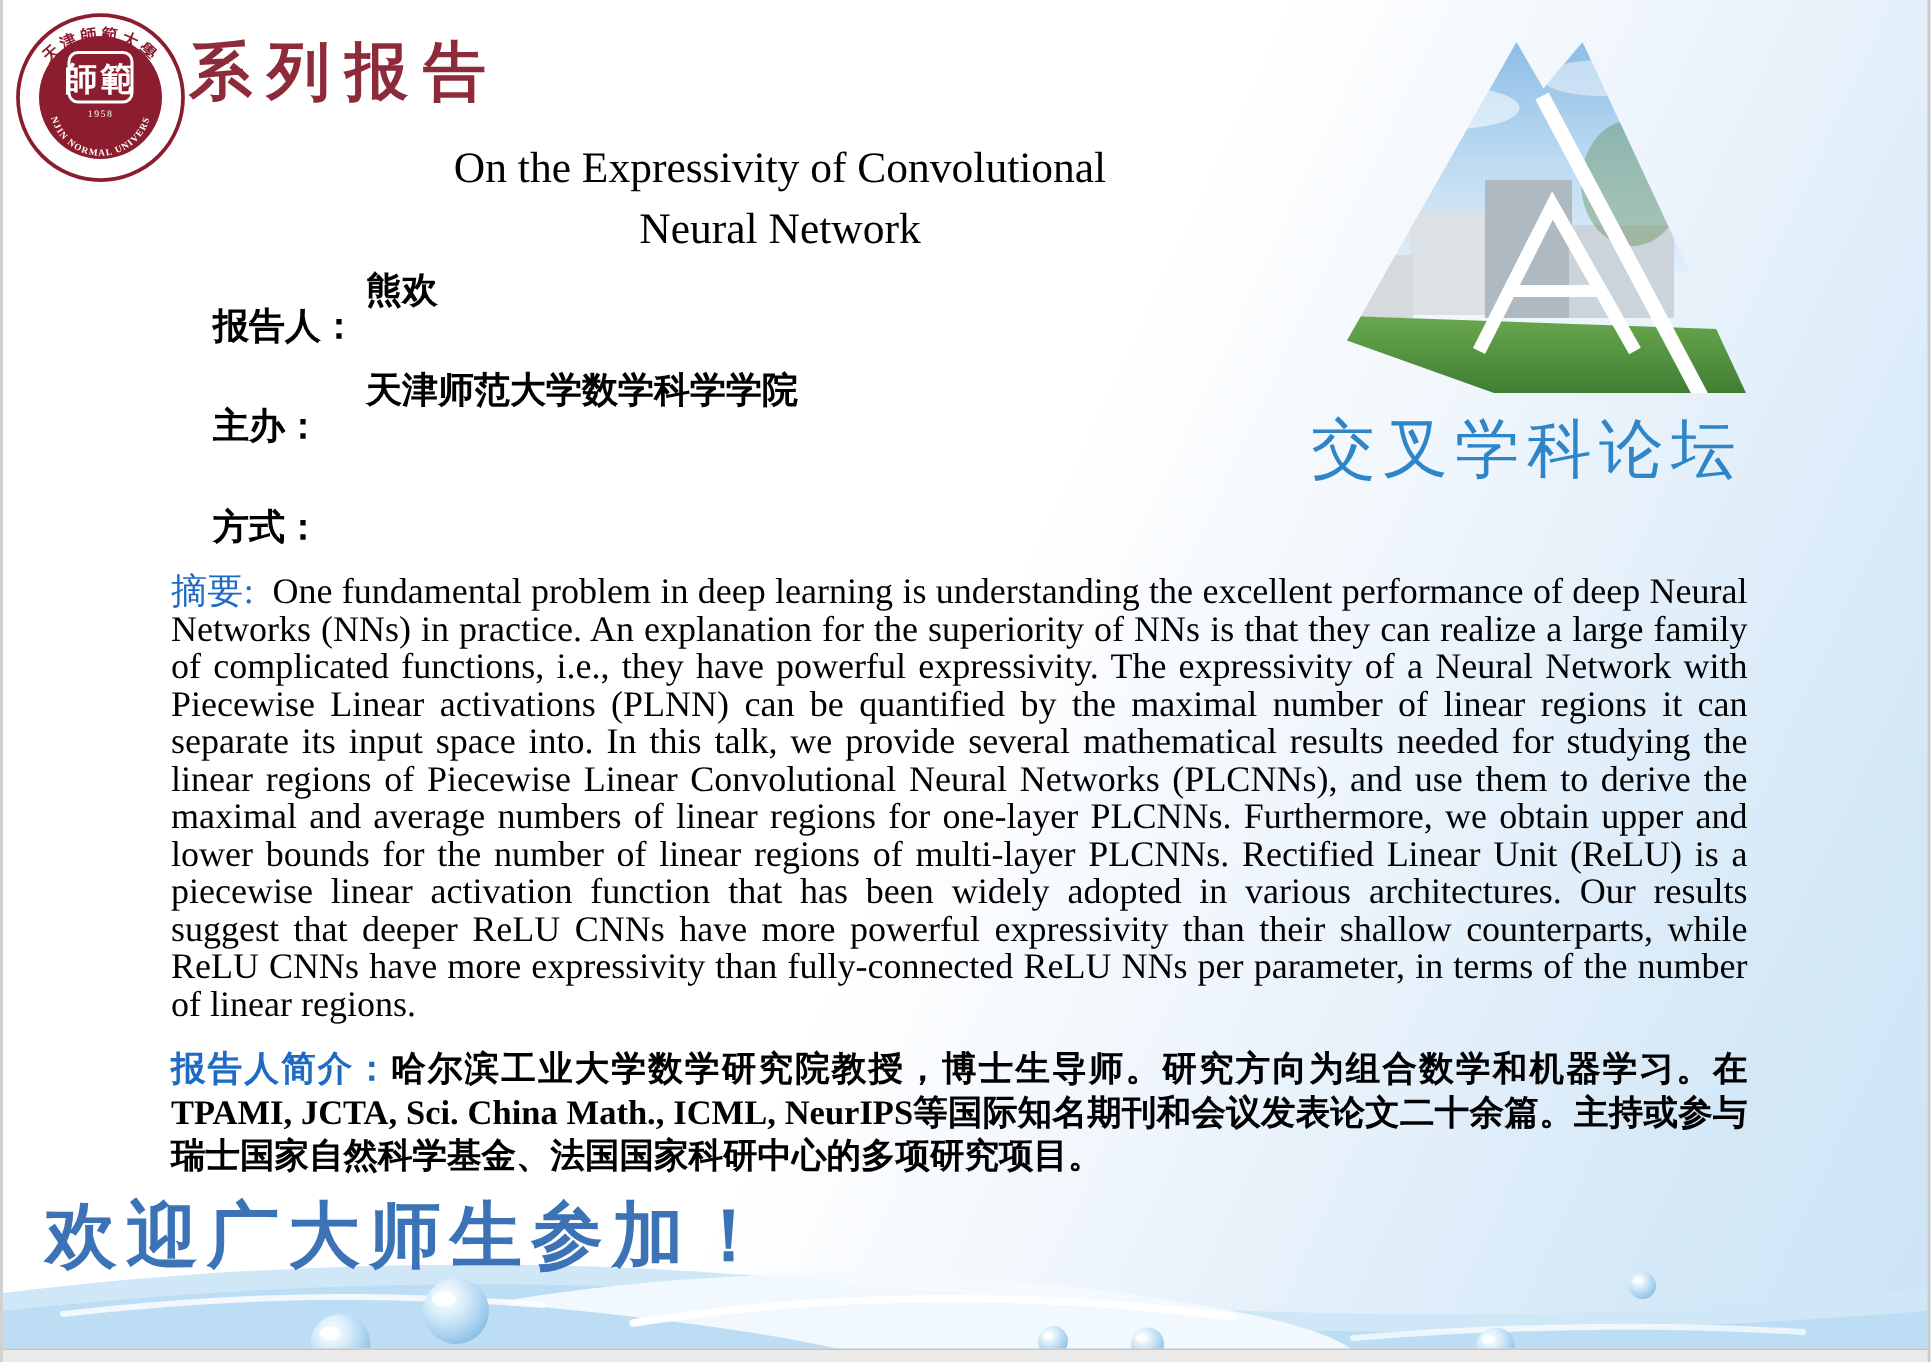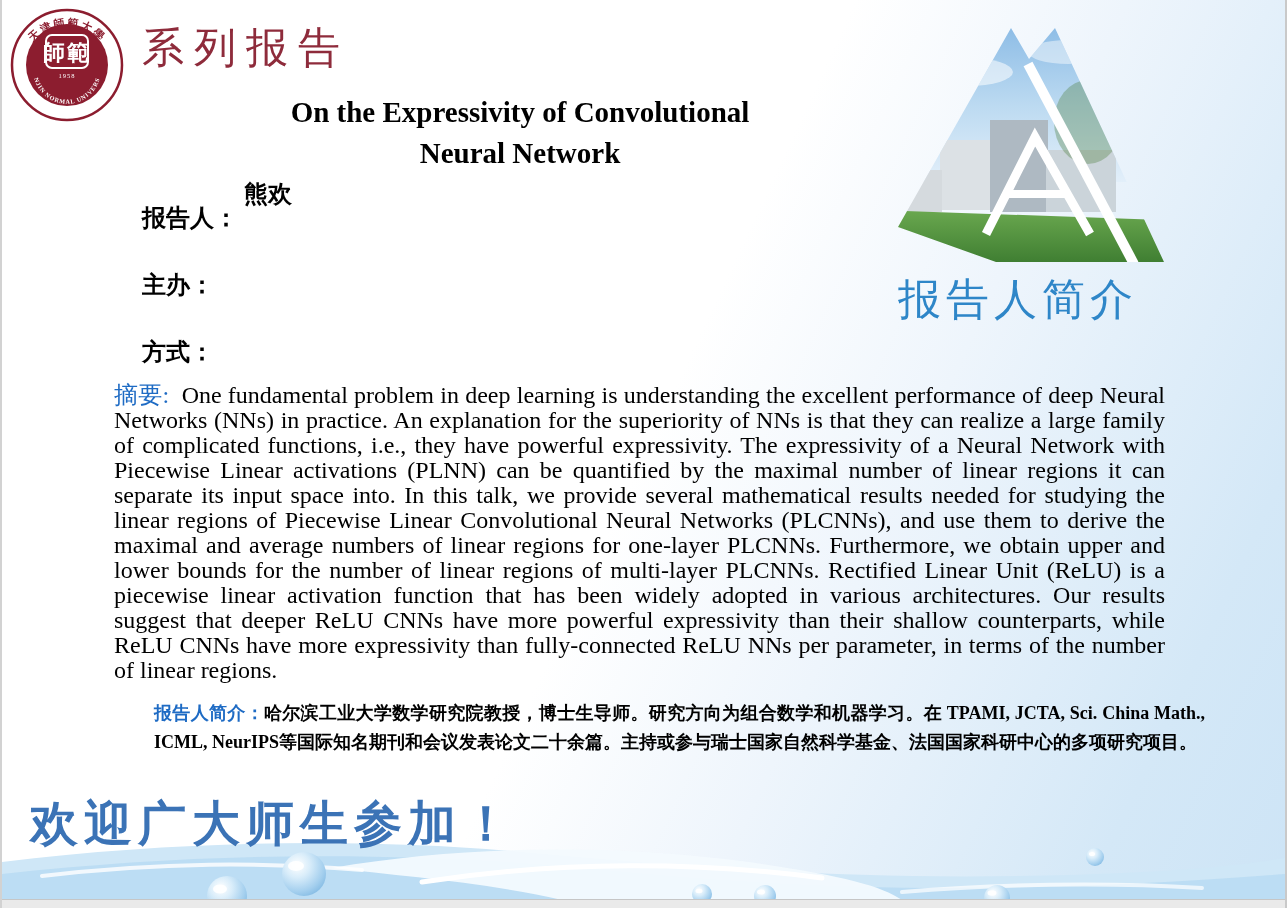--- a/index.html
+++ b/index.html
@@ -9,28 +9,28 @@
     box-sizing:border-box;
     border-left:2px solid #d2d2d2;
     border-right:2px solid #c9c9c9;
     background:linear-gradient(115deg,#ffffff 50%,#eef5fc 66%,#d4e8f7 88%,#cde4f6 100%);
     overflow:hidden;
     font-family:"Liberation Serif",serif;
   }
   
   .seal{position:absolute;left:8px;top:8px;width:114px;height:114px;}
   .series-title{
-    position:absolute;left:140px;top:20px;
+    position:absolute;left:124px;top:20px;
     font-family:"Liberation Sans",sans-serif;
-    font-weight:normal;font-size:42px;letter-spacing:10px;
+    font-weight:bold;font-size:42px;letter-spacing:10px;
     color:#8e2b3b;
   }
   .talk-title{
     position:absolute;left:108px;top:92px;width:820px;
-    text-align:center;font-weight:bold;font-size:29px;line-height:41px;
+    text-align:center;font-weight:normal;font-size:29px;line-height:41px;
     color:#000;
   }
   
   .details{position:absolute;left:140px;top:180px;width:740px;}
   .detail-row{display:flex;margin-bottom:15px;font-size:24px;font-weight:bold;color:#000;line-height:28px;}
   .detail-label{width:102px;flex:0 0 102px;margin-top:24px;}
   
   .tri-logo{position:absolute;left:876px;top:12px;width:286px;height:252px;}
   .forum-cn{
     position:absolute;left:866px;top:271px;width:300px;text-align:center;
@@ -43,22 +43,22 @@
     font-size:19px;font-weight:bold;letter-spacing:2.5px;word-spacing:10px;color:#2e86c8;
   }
   
   .abstract{
     position:absolute;left:112px;top:383px;width:1051px;
     font-size:24px;line-height:25px;font-weight:normal;
     text-align:justify;color:#000;
   }
   .bio{
     position:absolute;left:112px;top:699px;width:1051px;
-    font-size:18px;line-height:28.8px;font-weight:bold;
-    text-align:justify;color:#000;margin-left:40px;
+    font-size:23px;line-height:28.8px;font-weight:bold;
+    text-align:justify;color:#000;
   }
   .blue-label{color:#1e6bc4;}
   
   .welcome{
     position:absolute;left:0;top:792px;width:100%;
     text-align:left;font-weight:bold;font-size:48px;letter-spacing:6px;
     color:#3b73b6;z-index:3;padding-left:28px;
   }
   
   .waves{position:absolute;left:0;bottom:8px;width:1283px;height:86px;z-index:1;}
@@ -97,20 +97,21 @@
     <div>Neural Network</div>
   </div>
 
   <div class="details">
     <div class="detail-row">
       <span class="detail-label">报告人：</span>
       <span>熊欢</span>
     </div>
     <div class="detail-row">
       <span class="detail-label">主办：</span>
+      <span>天津师范大学数学科学学院</span>
     </div>
     <div class="detail-row">
       <span class="detail-label">方式：</span>
     </div>
   </div>
 
   <svg class="tri-logo" viewBox="0 0 286 252">
     <defs>
       <clipPath id="triClip">
         <polygon points="133,16 151,47 177,16 286,250 118,250 20,215"></polygon>
@@ -134,21 +135,21 @@
       <rect x="168" y="138" width="70" height="62" fill="#cbd4da"></rect>
       <rect x="18" y="158" width="46" height="42" fill="#d5dade"></rect>
       <ellipse cx="210" cy="110" rx="34" ry="42" fill="#4e7f3d" opacity="0.35"></ellipse>
       <path d="M0,198 L286,208 L286,252 L0,252 Z" fill="url(#grassGrad)"></path>
       <line x1="150" y1="52" x2="256" y2="252" stroke="#ffffff" stroke-width="10"></line>
       <path d="M108,222 L157,125 L212,222" fill="none" stroke="#ffffff" stroke-width="9"></path>
       <line x1="126" y1="182" x2="192" y2="182" stroke="#ffffff" stroke-width="8"></line>
     </g>
   </svg>
 
-  <div class="forum-cn">报告人简介</div>
+  <div class="forum-cn">交叉学科论坛</div>
 
   <div class="abstract"><span class="blue-label">摘要:</span>&nbsp; <span>One fundamental problem in deep learning is understanding the excellent performance of deep Neural Networks (NNs) in practice. An explanation for the superiority of NNs is that they can realize a large family of complicated functions, i.e., they have powerful expressivity. The expressivity of a Neural Network with Piecewise Linear activations (PLNN) can be quantified by the maximal number of linear regions it can separate its input space into. In this talk, we provide several mathematical results needed for studying the linear regions of Piecewise Linear Convolutional Neural Networks (PLCNNs), and use them to derive the maximal and average numbers of linear regions for one-layer PLCNNs. Furthermore, we obtain upper and lower bounds for the number of linear regions of multi-layer PLCNNs. Rectified Linear Unit (ReLU) is a piecewise linear activation function that has been widely adopted in various architectures. Our results suggest that deeper ReLU CNNs have more powerful expressivity than their shallow counterparts, while ReLU CNNs have more expressivity than fully-connected ReLU NNs per parameter, in terms of the number of linear regions.</span></div>
 
   <div class="bio"><span class="blue-label">报告人简介：</span><span>哈尔滨工业大学数学研究院教授，博士生导师。研究方向为组合数学和机器学习。在 TPAMI, JCTA, Sci. China Math., ICML, NeurIPS等国际知名期刊和会议发表论文二十余篇。主持或参与瑞士国家自然科学基金、法国国家科研中心的多项研究项目。</span></div>
 
   <div class="welcome">欢迎广大师生参加！</div>
 
   <svg class="waves" viewBox="0 0 1283 86" preserveAspectRatio="none">
     <defs>
       <radialGradient id="bubGrad" cx="0.35" cy="0.3" r="0.8">

